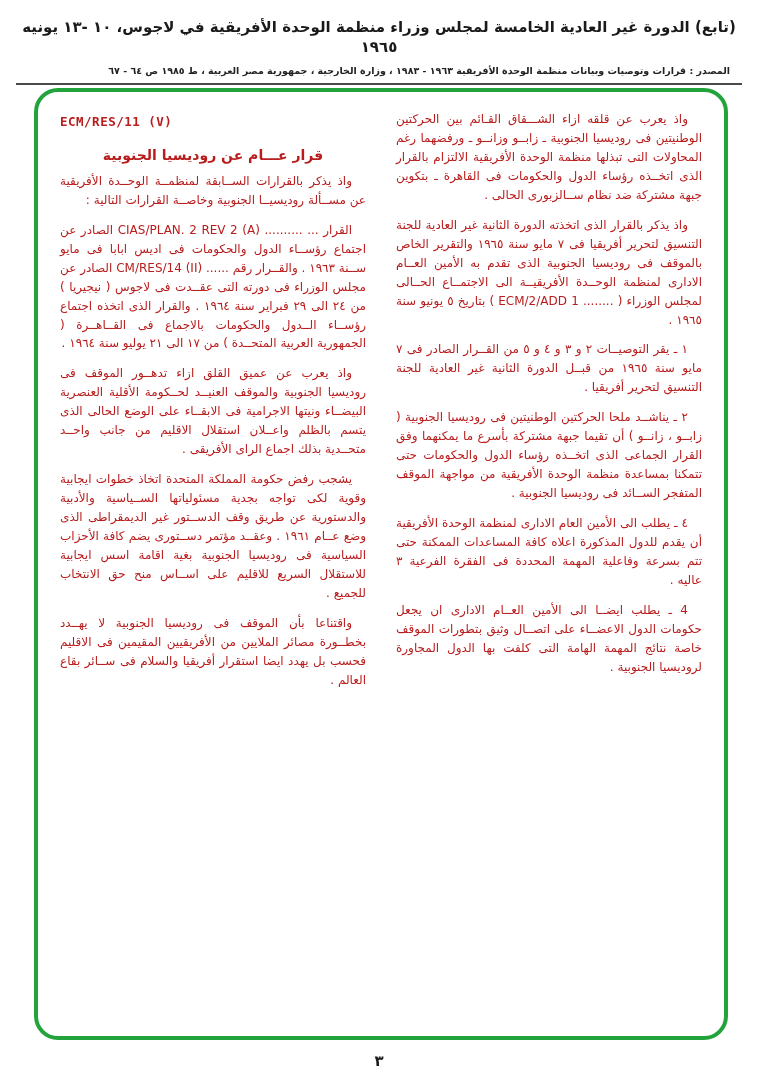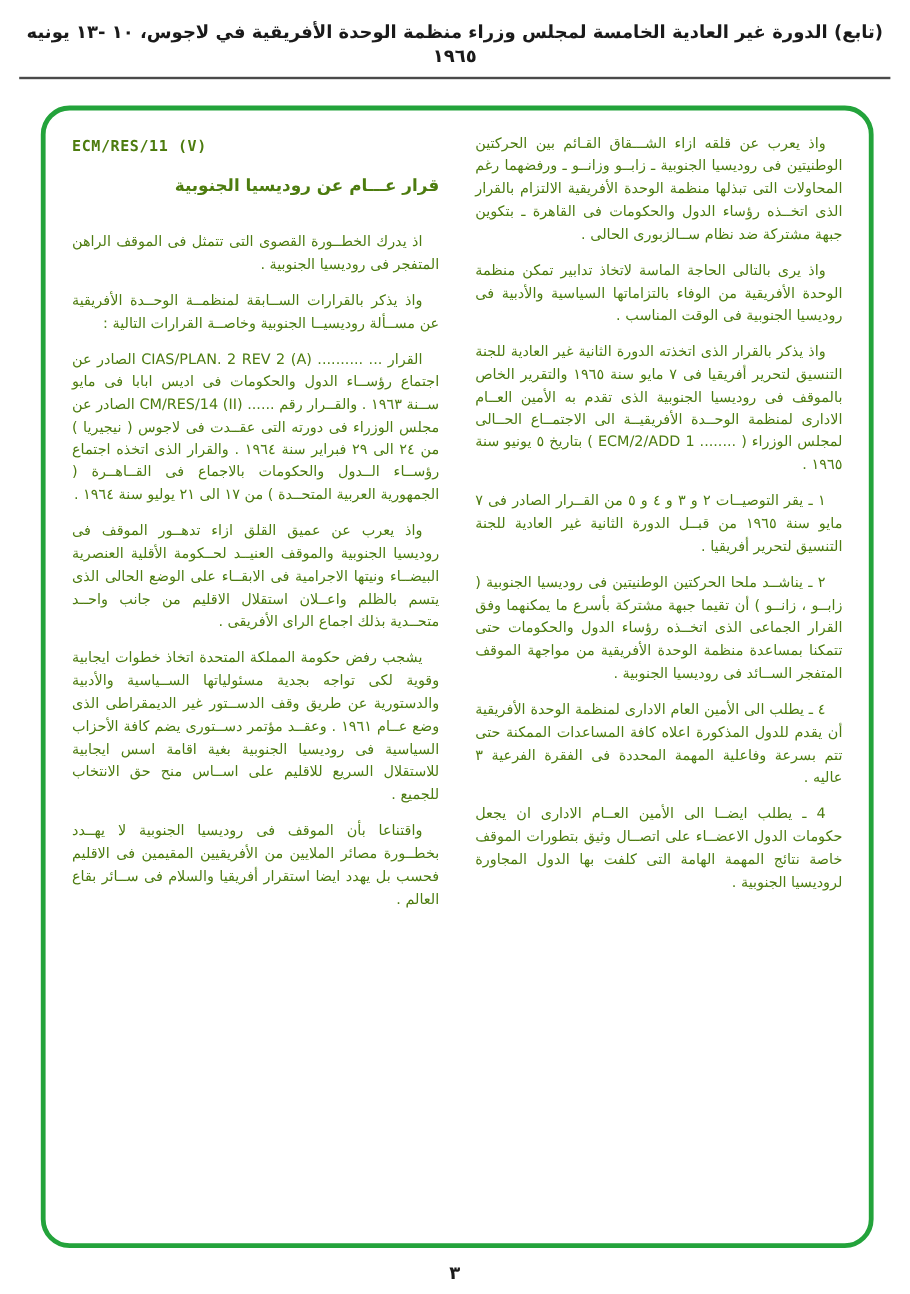--- a/index.html
+++ b/index.html
@@ -48,79 +48,78 @@
     direction: rtl;
     gap: 30px;
     height: 100%;
   }
   .col {
     flex: 1;
     direction: rtl;
     text-align: justify;
     font-size: 12px;
     line-height: 1.58;
-    color: #4d7c0f;
+    color: #b91c1c;
   }
   .col p {
     margin: 0 0 11px 0;
     text-indent: 14px;
   }
   .ref-code {
     direction: ltr;
     text-align: left;
     font-family: "DejaVu Sans Mono", "Liberation Mono", monospace;
     font-size: 12.5px;
     font-weight: bold;
     letter-spacing: 0.5px;
     margin: 2px 0 12px 0;
   }
   .doc-title {
-    text-align: right;
+    text-align: center;
     font-weight: bold;
     font-size: 14px;
-    margin: 0 0 26px 0;
+    margin: 0 0 6px 0;
   }
   .page-number {
     position: absolute;
     bottom: 8px;
     left: 0;
     width: 100%;
     text-align: center;
     font-weight: bold;
     font-size: 15px;
   }
 </style>
 </head>
 <body>
 
 <div class="page">
 
   <div class="header">
     <div class="header-title">(تابع) الدورة غير العادية الخامسة لمجلس وزراء منظمة الوحدة الأفريقية في لاجوس، ١٠ -١٣ يونيه ١٩٦٥</div>
+    <div class="source-line">المصدر : قرارات وتوصيات وبيانات منظمة الوحدة الأفريقية ١٩٦٣ - ١٩٨٣ ، وزارة الخارجية ، جمهورية مصر العربية ، ط ١٩٨٥ ص ٦٤ - ٦٧</div>
   </div>
 
   <div class="rule"></div>
 
   <div class="doc-box">
     <div class="columns">
 
       <div class="col">
         <p>واذ يعرب عن قلقه ازاء الشـــقاق القـائم بين الحركتين الوطنيتين فى روديسيا الجنوبية ـ زابــو وزانــو ـ ورفضهما رغم المحاولات التى تبذلها منظمة الوحدة الأفريقية الالتزام بالقرار الذى اتخــذه رؤساء الدول والحكومات فى القاهرة ـ بتكوين جبهة مشتركة ضد نظام ســالزبورى الحالى .</p>
-        <p>واذ يرى بالتالى الحاجة الماسة لاتخاذ تدابير تمكن منظمة الوحدة الأفريقية من الوفاء بالتزاماتها السياسية والأدبية فى روديسيا الجنوبية فى الوقت المناسب .</p>
         <p>واذ يذكر بالقرار الذى اتخذته الدورة الثانية غير العادية للجنة التنسيق لتحرير أفريقيا فى ٧ مايو سنة ١٩٦٥ والتقرير الخاص بالموقف فى روديسيا الجنوبية الذى تقدم به الأمين العــام الادارى لمنظمة الوحــدة الأفريقيــة الى الاجتمــاع الحــالى لمجلس الوزراء ( ........ ECM/2/ADD 1 ) بتاريخ ٥ يونيو سنة ١٩٦٥ .</p>
         <p>١ ـ يقر التوصيــات ٢ و ٣ و ٤ و ٥ من القــرار الصادر فى ٧ مايو سنة ١٩٦٥ من قبــل الدورة الثانية غير العادية للجنة التنسيق لتحرير أفريقيا .</p>
         <p>٢ ـ يناشــد ملحا الحركتين الوطنيتين فى روديسيا الجنوبية ( زابــو ، زانــو ) أن تقيما جبهة مشتركة بأسرع ما يمكنهما وفق القرار الجماعى الذى اتخــذه رؤساء الدول والحكومات حتى تتمكنا بمساعدة منظمة الوحدة الأفريقية من مواجهة الموقف المتفجر الســائد فى روديسيا الجنوبية .</p>
         <p>٤ ـ يطلب الى الأمين العام الادارى لمنظمة الوحدة الأفريقية أن يقدم للدول المذكورة اعلاه كافة المساعدات الممكنة حتى تتم بسرعة وفاعلية المهمة المحددة فى الفقرة الفرعية ٣ عاليه .</p>
         <p>4 ـ يطلب ايضــا الى الأمين العــام الادارى ان يجعل حكومات الدول الاعضــاء على اتصــال وثيق بتطورات الموقف خاصة نتائج المهمة الهامة التى كلفت بها الدول المجاورة لروديسيا الجنوبية .</p>
       </div>
 
       <div class="col">
         <div class="ref-code">ECM/RES/11 (V)</div>
         <div class="doc-title">قرار عـــام عن روديسيا الجنوبية</div>
-        <p>اذ يدرك الخطــورة القصوى التى تتمثل فى الموقف الراهن المتفجر فى روديسيا الجنوبية .</p>
         <p>واذ يذكر بالقرارات الســابقة لمنظمــة الوحــدة الأفريقية عن مســألة روديسيــا الجنوبية وخاصــة القرارات التالية :</p>
         <p>القرار ... .......... CIAS/PLAN. 2 REV 2 (A) الصادر عن اجتماع رؤســاء الدول والحكومات فى اديس ابابا فى مايو ســنة ١٩٦٣ . والقــرار رقم ...... CM/RES/14 (II) الصادر عن مجلس الوزراء فى دورته التى عقــدت فى لاجوس ( نيجيريا ) من ٢٤ الى ٢٩ فبراير سنة ١٩٦٤ . والقرار الذى اتخذه اجتماع رؤســاء الــدول والحكومات بالاجماع فى القــاهــرة ( الجمهورية العربية المتحــدة ) من ١٧ الى ٢١ يوليو سنة ١٩٦٤ .</p>
         <p>واذ يعرب عن عميق القلق ازاء تدهــور الموقف فى روديسيا الجنوبية والموقف العنيــد لحــكومة الأقلية العنصرية البيضــاء ونيتها الاجرامية فى الابقــاء على الوضع الحالى الذى يتسم بالظلم واعــلان استقلال الاقليم من جانب واحــد متحــدية بذلك اجماع الراى الأفريقى .</p>
         <p>يشجب رفض حكومة المملكة المتحدة اتخاذ خطوات ايجابية وقوية لكى تواجه بجدية مسئولياتها الســياسية والأدبية والدستورية عن طريق وقف الدســتور غير الديمقراطى الذى وضع عــام ١٩٦١ . وعقــد مؤتمر دســتورى يضم كافة الأحزاب السياسية فى روديسيا الجنوبية بغية اقامة اسس ايجابية للاستقلال السريع للاقليم على اســاس منح حق الانتخاب للجميع .</p>
         <p>واقتناعا بأن الموقف فى روديسيا الجنوبية لا يهــدد بخطــورة مصائر الملايين من الأفريقيين المقيمين فى الاقليم فحسب بل يهدد ايضا استقرار أفريقيا والسلام فى ســائر بقاع العالم .</p>
       </div>
 
     </div>
   </div>
 

